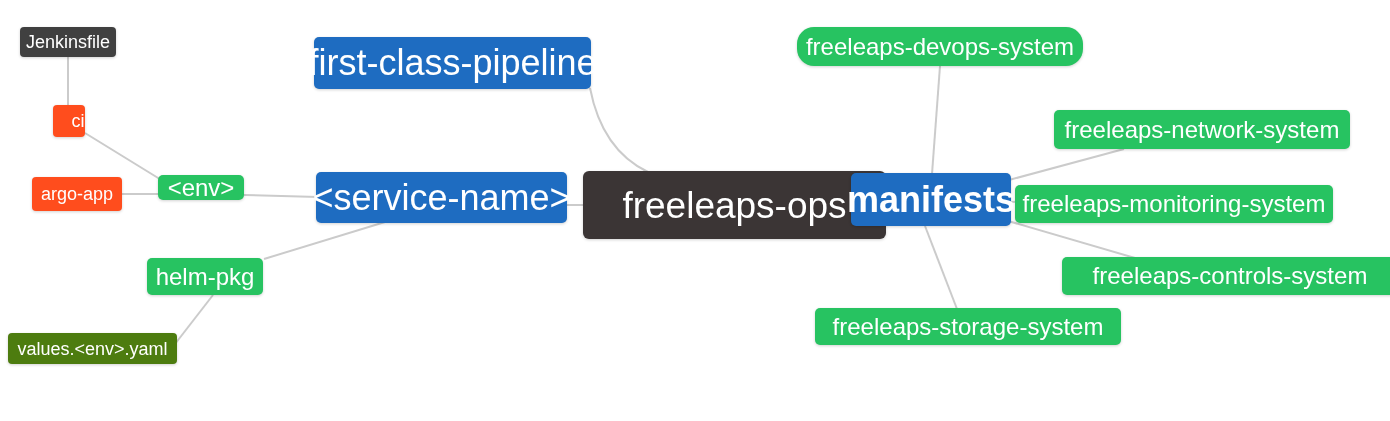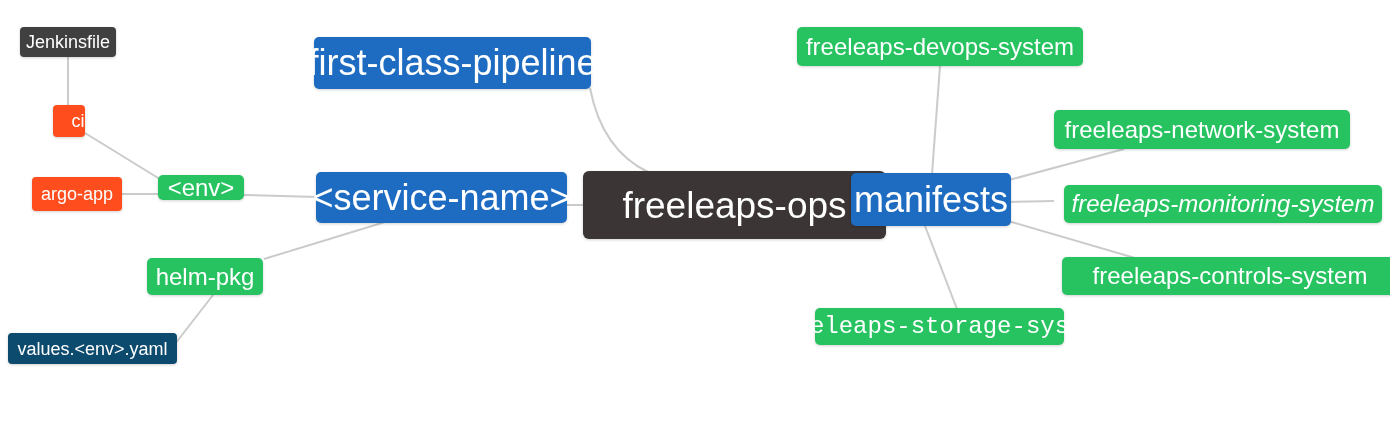--- a/index.html
+++ b/index.html
@@ -42,26 +42,26 @@
   
   #n-jenkinsfile { left: 20px;  top: 27px;  width: 96px;  height: 30px; }
   #n-ci          { left: 53px;  top: 105px; width: 32px;  height: 32px; }
   #n-argo-app    { left: 32px;  top: 177px; width: 90px;  height: 34px; }
   #n-env         { left: 158px; top: 175px; width: 86px;  height: 25px; }
   #n-helm-pkg    { left: 147px; top: 258px; width: 116px; height: 37px; }
   #n-values      { left: 8px;   top: 333px; width: 169px; height: 31px; }
   #n-fcp         { left: 314px; top: 37px;  width: 277px; height: 52px; }
   #n-service     { left: 316px; top: 172px; width: 251px; height: 51px; }
   #n-ops         { left: 583px; top: 171px; width: 303px; height: 68px; }
-  #n-manifests   { left: 851px; top: 173px; width: 160px; height: 53px; }
+  #n-manifests   { left: 851px; top: 173px; width: 160px; height: 53px; font-weight: bold; }
   #n-devops      { left: 797px; top: 27px;  width: 286px; height: 39px; }
   #n-network     { left: 1054px; top: 110px; width: 296px; height: 39px; }
-  #n-monitoring  { left: 1064px; top: 185px; width: 318px; height: 38px; font-style: italic; }
+  #n-monitoring  { left: 1015px; top: 185px; width: 318px; height: 38px; }
   #n-controls    { left: 1062px; top: 257px; width: 336px; height: 38px; }
-  #n-storage     { left: 815px;  top: 308px; width: 249px; height: 37px; font-family: Liberation Mono, monospace; }
+  #n-storage     { left: 815px;  top: 308px; width: 306px; height: 37px; }
 </style>
 </head>
 <body>
 
 <div class="canvas">
 
   <svg class="edge-layer" width="1390" height="421" viewBox="0 0 1390 421" xmlns="http://www.w3.org/2000/svg">
     <line x1="68" y1="57" x2="68" y2="106"></line>
     <line x1="85" y1="133" x2="176" y2="189"></line>
     <line x1="122" y1="194" x2="160" y2="194"></line>
@@ -76,24 +76,24 @@
     <line x1="1009" y1="202" x2="1054" y2="201"></line>
     <line x1="1008" y1="221" x2="1135" y2="258"></line>
     <line x1="925" y1="226" x2="957" y2="309"></line>
   </svg>
 
   <div class="node fs-s" id="n-jenkinsfile" style="background-color: #404040;">Jenkinsfile</div>
   <div class="node fs-s" id="n-ci" style="background-color: rgb(255, 77, 29); padding-left: 18px;">ci</div>
   <div class="node fs-s" id="n-argo-app" style="background-color: rgb(255, 77, 29);">argo-app</div>
   <div class="node fs-m" id="n-env" style="background-color: rgb(39, 195, 97);">&lt;env&gt;</div>
   <div class="node fs-m" id="n-helm-pkg" style="background-color: rgb(39, 195, 97);">helm-pkg</div>
-  <div class="node fs-s" id="n-values" style="background-color: #0c4a6e;">values.&lt;env&gt;.yaml</div>
+  <div class="node fs-s" id="n-values" style="background-color: #4d7c0f;">values.&lt;env&gt;.yaml</div>
   <div class="node fs-l" id="n-fcp" style="background-color: rgb(30, 108, 193);">first-class-pipeline</div>
   <div class="node fs-l" id="n-service" style="background-color: rgb(30, 108, 193);">&lt;service-name&gt;</div>
   <div class="node fs-xl" id="n-ops" style="background-color: rgb(59, 53, 53);">freeleaps-ops</div>
   <div class="node fs-l" id="n-manifests" style="background-color: rgb(30, 108, 193);">manifests</div>
-  <div class="node fs-m" id="n-devops" style="background-color: rgb(39, 195, 97);">freeleaps-devops-system</div>
+  <div class="node fs-m" id="n-devops" style="background-color: rgb(39, 195, 97); border-radius: 17px;">freeleaps-devops-system</div>
   <div class="node fs-m" id="n-network" style="background-color: rgb(39, 195, 97);">freeleaps-network-system</div>
   <div class="node fs-m" id="n-monitoring" style="background-color: rgb(39, 195, 97);">freeleaps-monitoring-system</div>
   <div class="node fs-m" id="n-controls" style="background-color: rgb(39, 195, 97);">freeleaps-controls-system</div>
   <div class="node fs-m" id="n-storage" style="background-color: rgb(39, 195, 97);">freeleaps-storage-system</div>
 
 </div>
 
 </body></html>

